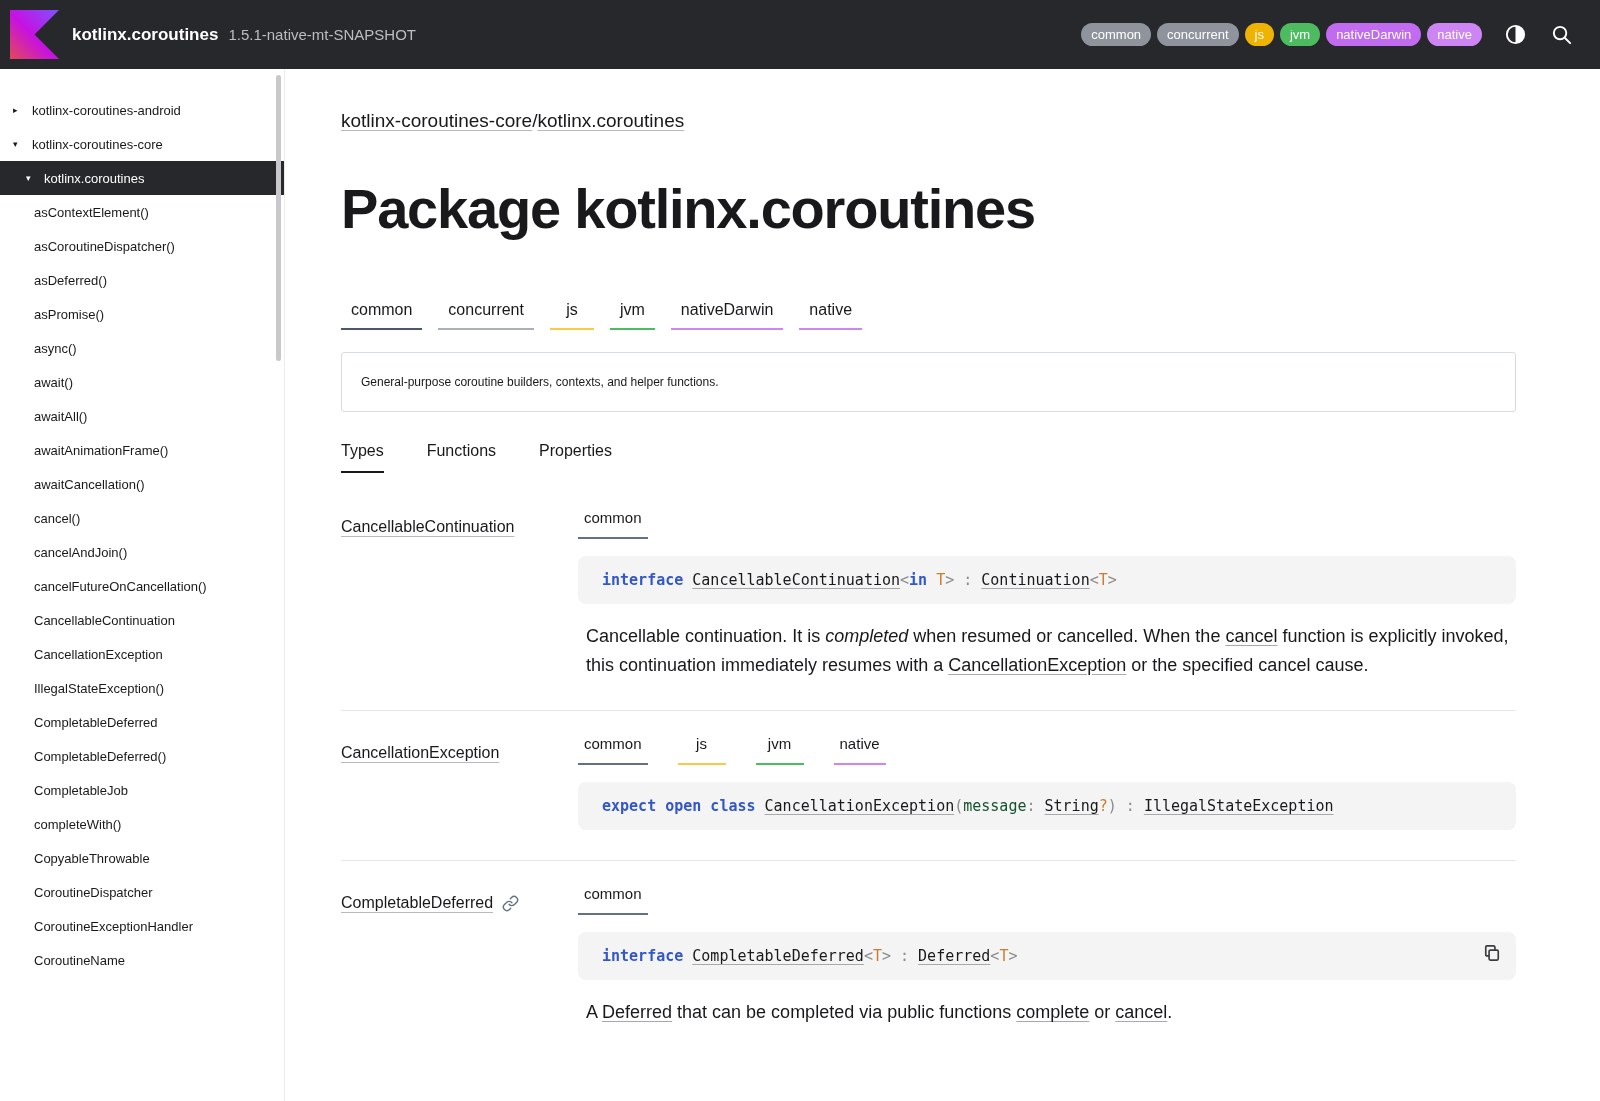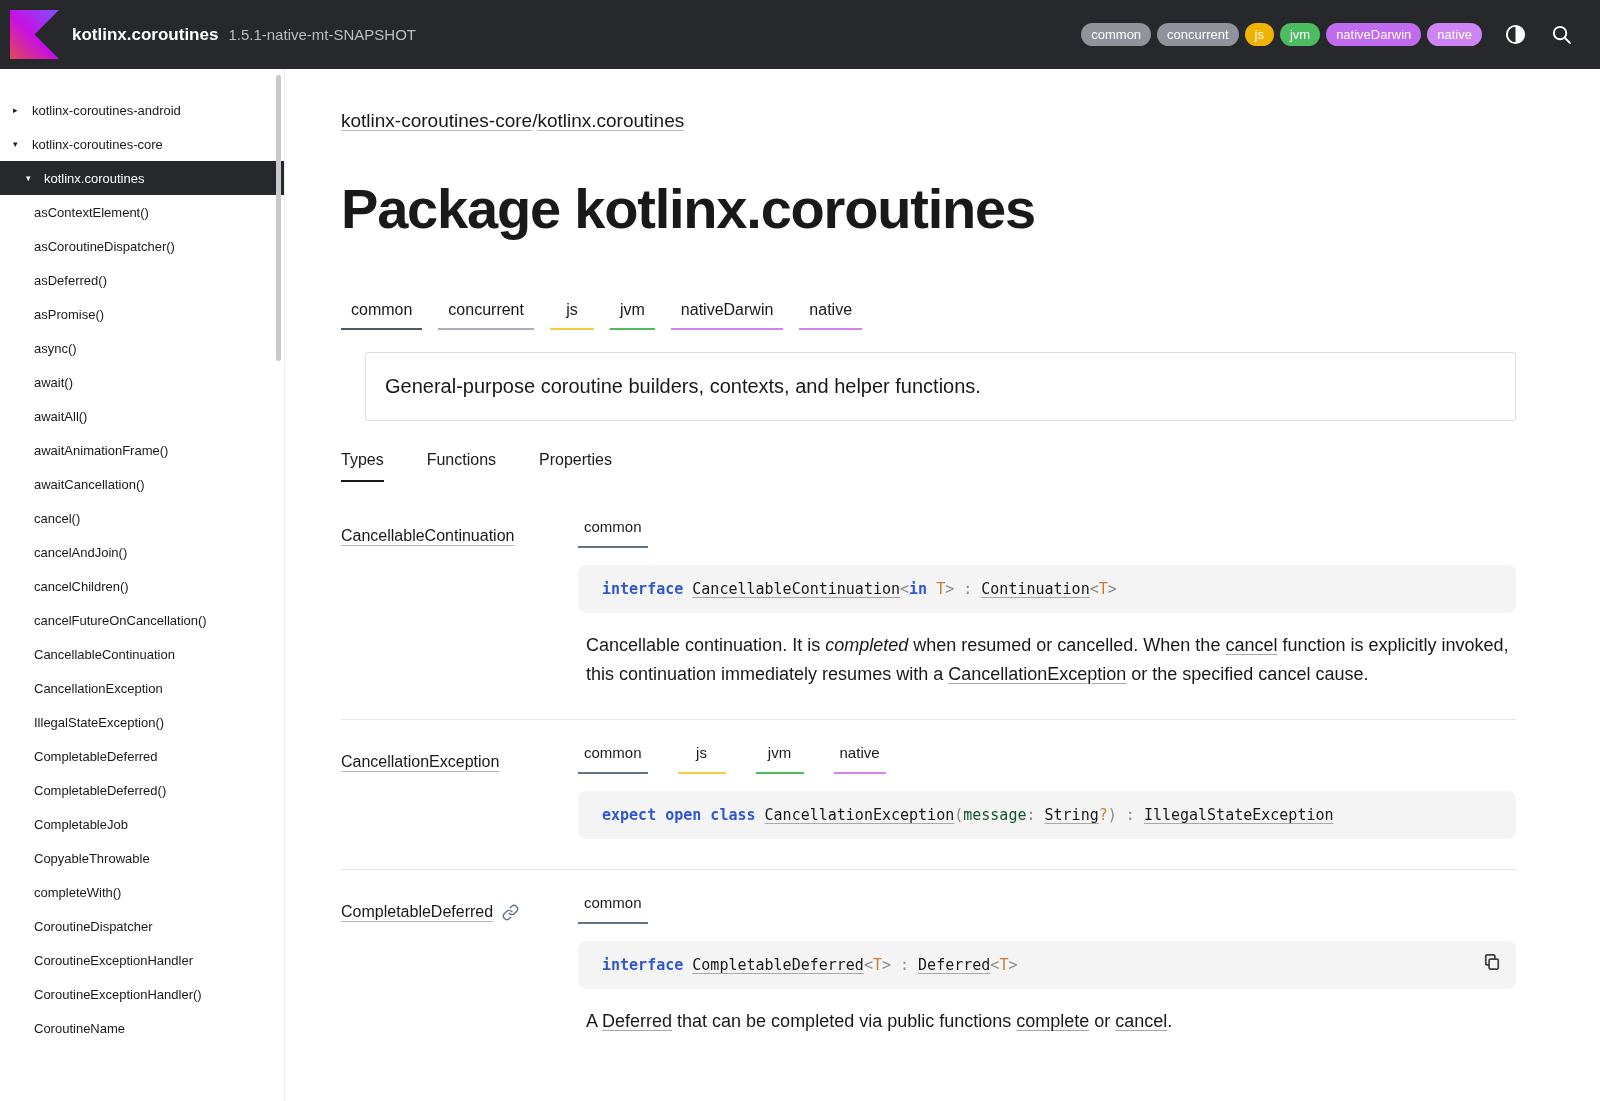--- a/index.html
+++ b/index.html
@@ -37,21 +37,21 @@
   
   .main{position:absolute;top:69px;left:285px;width:1315px;bottom:0;box-sizing:border-box;
         padding:41px 84px 0 56px;overflow:hidden;}
   .breadcrumb{font-size:19px;}
   .crumb{color:#19191c;text-decoration:underline;text-decoration-color:#b9b9bd;
          text-underline-offset:3px;cursor:pointer;}
   h1{font-size:56px;font-weight:700;letter-spacing:-1.2px;margin:44px 0 0 0;}
   .ptabs{display:flex;margin-top:60px;}
   .ptab{font-size:16px;padding:0 10px 9px;margin-right:16px;border-bottom:2px solid transparent;
         text-align:center;min-width:44px;cursor:pointer;box-sizing:border-box;white-space:nowrap;}
-  .infobox{margin-top:22px;border:1px solid #d8dce3;border-radius:3px;padding:22px 19px;font-size:20px;margin-left:24px;}
+  .infobox{margin-top:22px;border:1px solid #d8dce3;border-radius:3px;padding:22px 19px;font-size:12px;}
   .ctabs{display:flex;gap:43px;margin-top:30px;}
   .ctab{font-size:16px;padding-bottom:11px;border-bottom:2px solid transparent;cursor:pointer;}
   .ctab.active{border-bottom-color:#19191c;}
   .sections{margin-top:12px;}
   .section{display:flex;border-bottom:1px solid #e6e6e9;padding:24px 0 30px;}
   .section:last-child{border-bottom:none;}
   .sec-left{width:237px;flex-shrink:0;padding-top:9px;display:flex;align-items:flex-start;gap:9px;}
   .sec-title{font-size:16px;color:#19191c;text-decoration:underline;text-decoration-color:#b9b9bd;
              text-underline-offset:4px;cursor:pointer;}
   .link-icon{margin-top:1px;cursor:pointer;display:inline-flex;}
@@ -158,23 +158,20 @@
       <div class="side-item lvl-leaf">
         <span class="side-label">awaitCancellation()</span>
       </div>
       <div class="side-item lvl-leaf">
         <span class="side-label">cancel()</span>
       </div>
       <div class="side-item lvl-leaf">
         <span class="side-label">cancelAndJoin()</span>
       </div>
       <div class="side-item lvl-leaf">
-        <span class="side-label">cancelChildren()</span>
-      </div>
-      <div class="side-item lvl-leaf">
         <span class="side-label">cancelFutureOnCancellation()</span>
       </div>
       <div class="side-item lvl-leaf">
         <span class="side-label">CancellableContinuation</span>
       </div>
       <div class="side-item lvl-leaf">
         <span class="side-label">CancellationException</span>
       </div>
       <div class="side-item lvl-leaf">
         <span class="side-label">IllegalStateException()</span>
@@ -182,33 +179,30 @@
       <div class="side-item lvl-leaf">
         <span class="side-label">CompletableDeferred</span>
       </div>
       <div class="side-item lvl-leaf">
         <span class="side-label">CompletableDeferred()</span>
       </div>
       <div class="side-item lvl-leaf">
         <span class="side-label">CompletableJob</span>
       </div>
       <div class="side-item lvl-leaf">
+        <span class="side-label">completeWith()</span>
+      </div>
+      <div class="side-item lvl-leaf">
         <span class="side-label">CopyableThrowable</span>
       </div>
       <div class="side-item lvl-leaf">
-        <span class="side-label">completeWith()</span>
-      </div>
-      <div class="side-item lvl-leaf">
         <span class="side-label">CoroutineDispatcher</span>
       </div>
       <div class="side-item lvl-leaf">
         <span class="side-label">CoroutineExceptionHandler</span>
-      </div>
-      <div class="side-item lvl-leaf">
-        <span class="side-label">CoroutineExceptionHandler()</span>
       </div>
       <div class="side-item lvl-leaf">
         <span class="side-label">CoroutineName</span>
       </div>
     </div>
   <div class="side-scroll"></div>
 </nav>
 
 <main class="main">
   <div class="breadcrumb" id="breadcrumb"><a class="crumb">kotlinx-coroutines-core</a><span class="crumb-sep">/</span><a class="crumb">kotlinx.coroutines</a></div>

